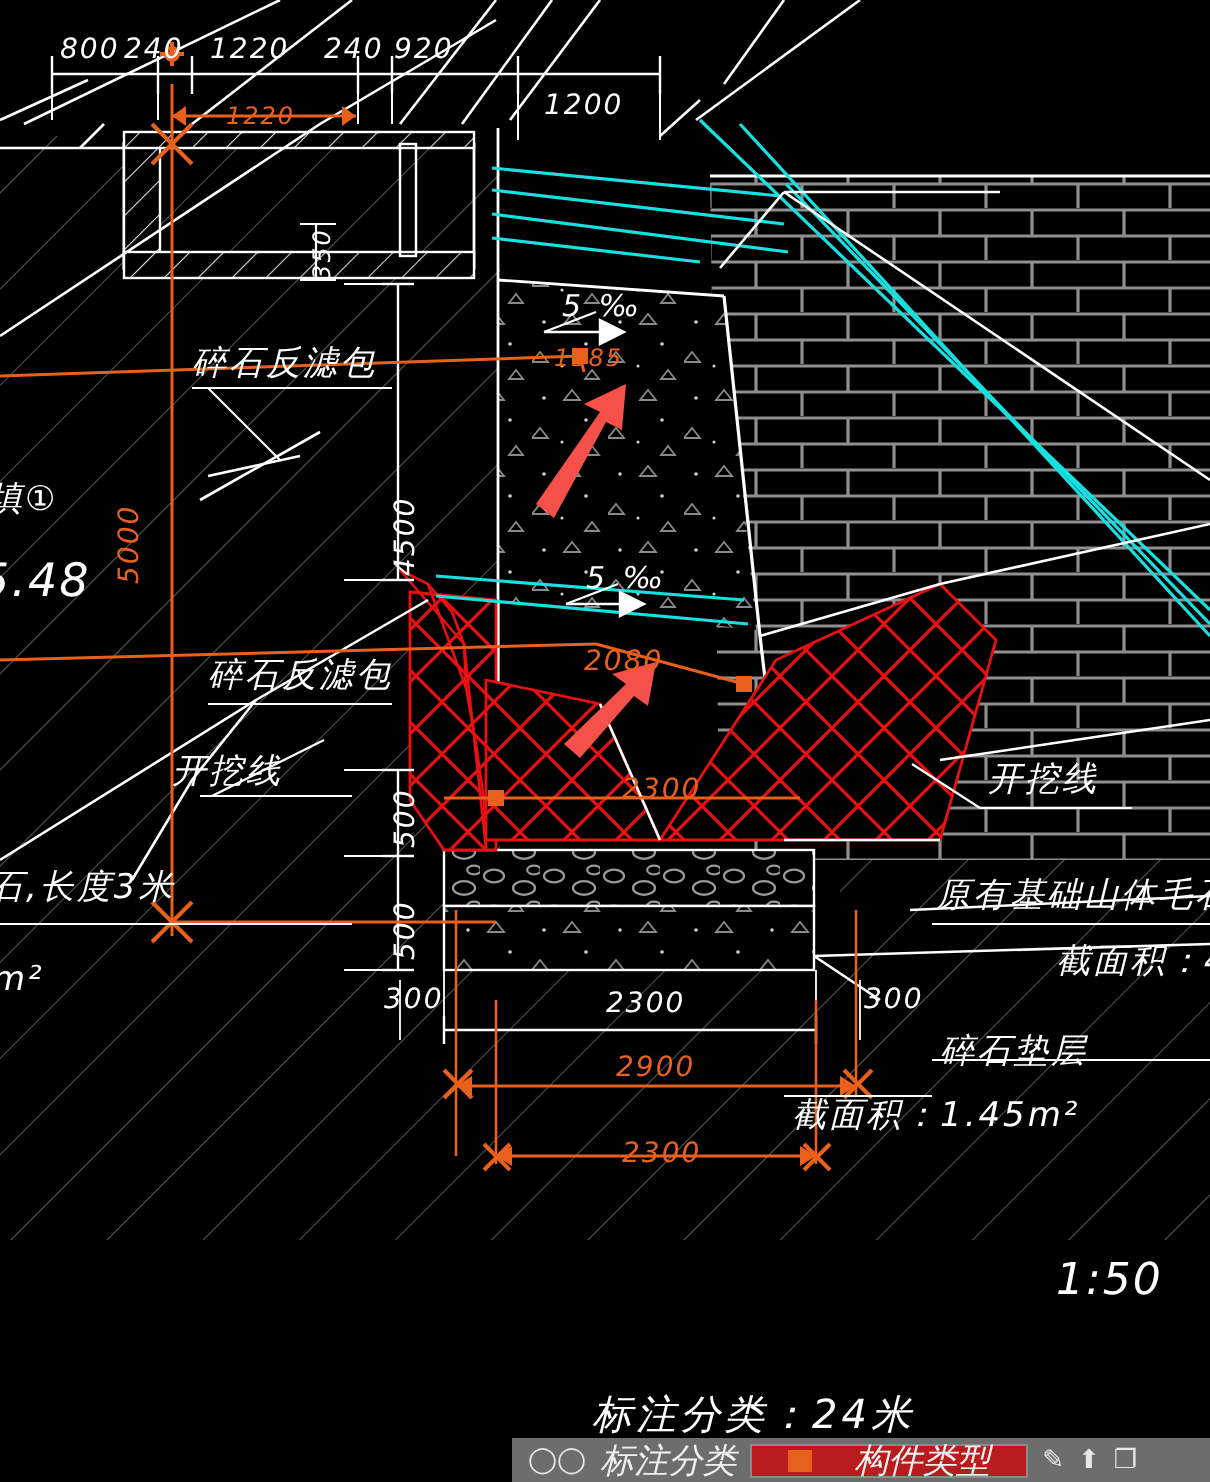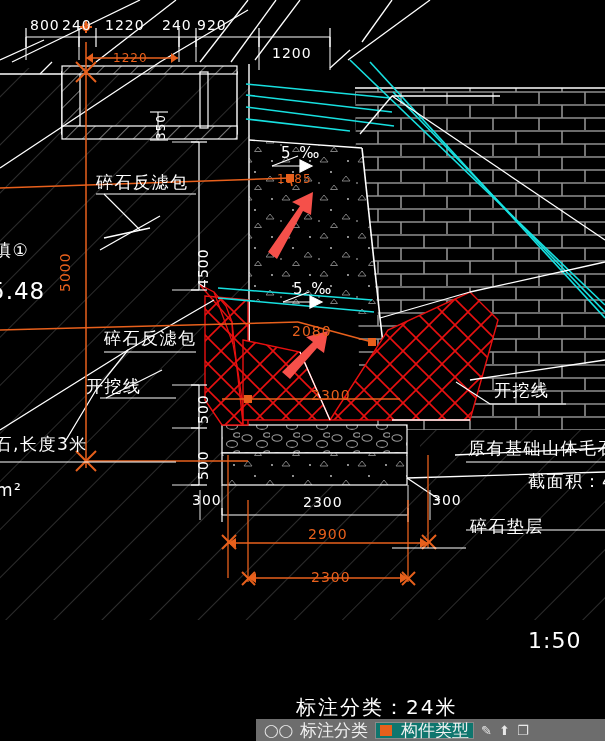--- a/index.html
+++ b/index.html
@@ -7,20 +7,21 @@
     padding: 0;
     background: #000000;
   }
   #app {
     position: relative;
     width: 605px;
     height: 741px;
     background: #000000;
     overflow: hidden;
     font-family: "DejaVu Sans", sans-serif;
+    font-style: italic;
   }
   svg.layer {
     position: absolute;
     left: 0;
     top: 0;
     width: 605px;
     height: 741px;
   }
   .txt {
     position: absolute;
@@ -93,25 +94,25 @@
   }
   .tb-label {
     color: #f0f0f0;
     font-size: 17px;
     font-family: "DejaVu Sans", sans-serif;
     white-space: nowrap;
   }
   .tb-chip {
     display: flex;
     align-items: center;
-    gap: 9px;
-    background: #0f766e;
+    gap: 21px;
+    background: #b91c1c;
     border: 1px solid #8a8a8a;
     height: 17px;
-    padding: 0 4px;
+    padding: 0 18px;
     box-sizing: border-box;
   }
   .tb-swatch {
     width: 12px;
     height: 11px;
     background: #e8601c;
     display: inline-block;
   }
 </style>
 </head>
@@ -437,20 +438,21 @@
   <div class="txt dim-num orange" style="left:292px; top:324px;">2080</div>
   <div class="txt dim-num orange" style="left:311px; top:388px;">2300</div>
 
   <div class="txt cjk" style="left:96px; top:174px;">碎石反滤包</div>
   <div class="txt cjk" style="left:104px; top:330px;">碎石反滤包</div>
   <div class="txt cjk" style="left:86px; top:378px;">开挖线</div>
   <div class="txt cjk" style="left:494px; top:382px;">开挖线</div>
   <div class="txt cjk" style="left:468px; top:440px;">原有基础山体毛石</div>
   <div class="txt cjk sm" style="left:528px; top:473px;">截面积：4</div>
   <div class="txt cjk" style="left:470px; top:518px;">碎石垫层</div>
+  <div class="txt cjk" style="left:396px; top:550px;">截面积：1.45m²</div>
 
   <div class="txt cjk" style="left:-6px; top:242px;">填①</div>
   <div class="txt" style="left:-10px; top:280px; font-size:23px; letter-spacing:1px;">5.48</div>
   <div class="txt cjk" style="left:-24px; top:436px;">毛石,长度3米</div>
   <div class="txt cjk" style="left:-4px; top:482px;">m²</div>
 
   <div class="txt dim-num" style="left:192px; top:493px;">300</div>
   <div class="txt dim-num" style="left:303px; top:495px;">2300</div>
   <div class="txt dim-num" style="left:432px; top:493px;">300</div>
 

